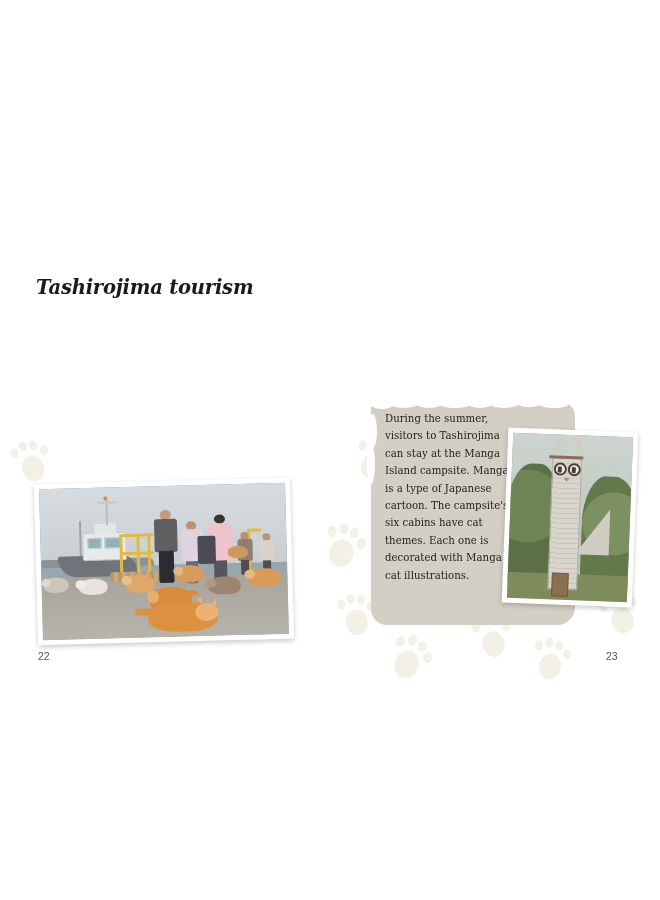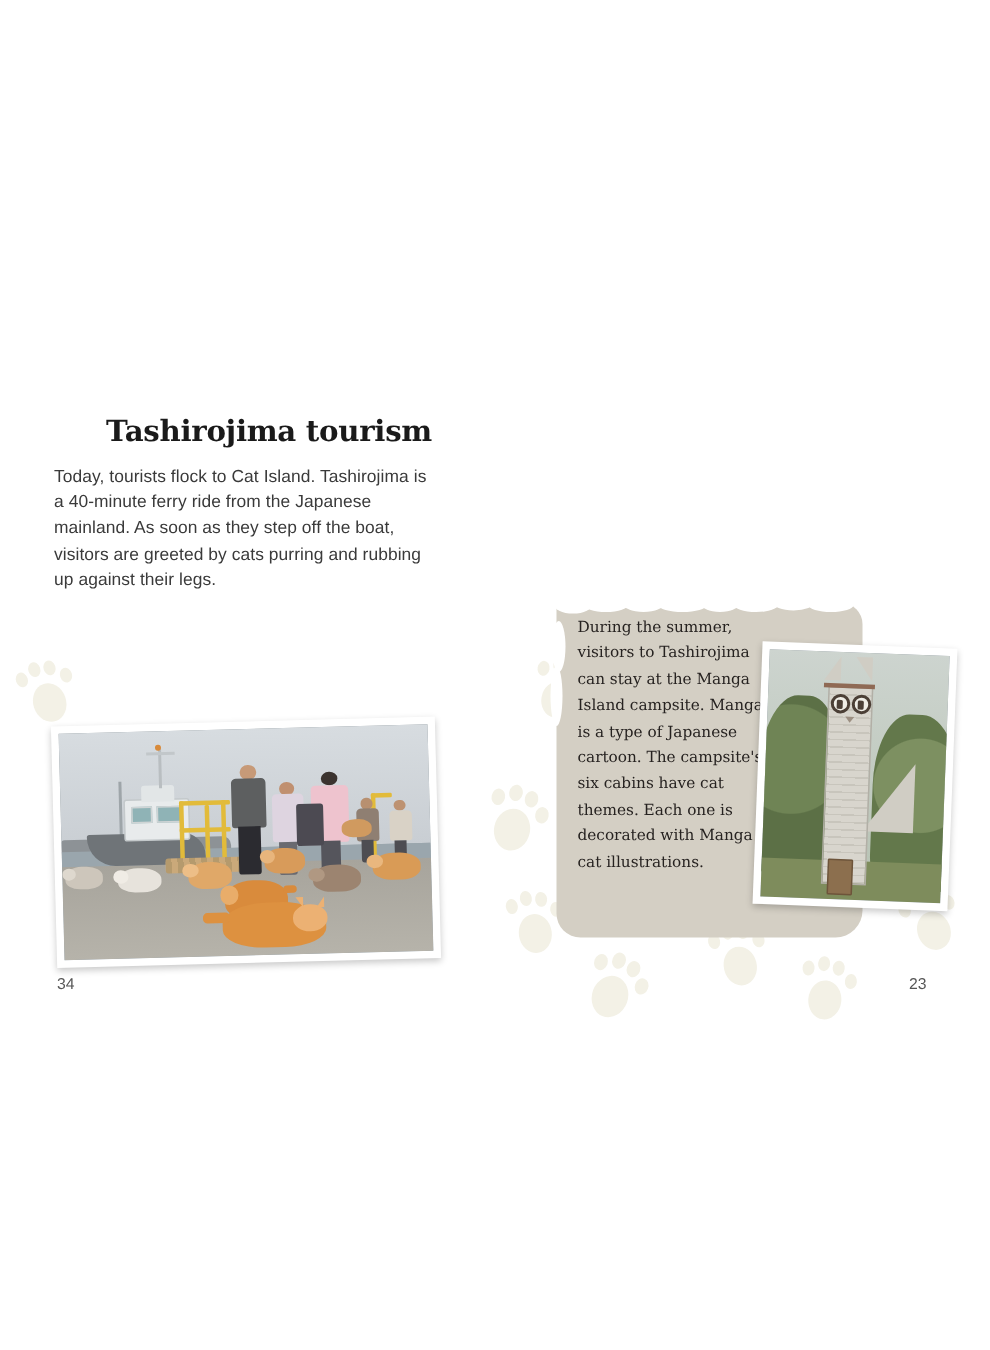--- a/index.html
+++ b/index.html
@@ -46,25 +46,25 @@
   .col {
     position: absolute;
     z-index: 3;
   }
   #col-left  { left: 36px;  top: 276px; width: 252px; }
   #col-right { left: 376px; top: 281px; width: 248px; }
 
   h1.article-title {
     margin: 0 0 10px 0;
     font-family: "DejaVu Serif", serif;
+    font-style: italic;
     font-weight: 700;
     font-size: 19.5px;
     letter-spacing: -0.2px;
     color: #1a1a1a;
-    text-align: right;
   }
 
   p.body-text {
     margin: 0 0 11px 0;
     font-family: "Liberation Sans", sans-serif;
     font-size: 11.6px;
     line-height: 17.2px;
     color: #3a3a3a;
     letter-spacing: 0.05px;
   }
@@ -294,21 +294,20 @@
     <div class="paw" style="left:360px; top:436px; transform:rotate(10deg);">
       <div class="pad" style="left:6px; top:16px; width:20px; height:24px;"></div>
       <div class="pad" style="left:0px; top:4px; width:8px; height:10px;"></div>
       <div class="pad" style="left:10px; top:0px; width:8px; height:10px;"></div>
       <div class="pad" style="left:19px; top:3px; width:8px; height:10px;"></div>
     </div>
   </div>
 
   <div class="col" id="col-left">
     <h1 class="article-title">Tashirojima tourism</h1>
-    <p class="body-text">Today, tourists flock to Cat Island. Tashirojima is a 40-minute ferry ride from the Japanese mainland. As soon as they step off the boat, visitors are greeted by cats purring and rubbing up against their legs.</p>
   </div>
 
 
   <div id="callout">
     <div class="panel"></div>
 
     <div class="tear" style="left:-2px;  top:0px;  width:26px; height:13px;"></div>
     <div class="tear" style="left:18px;  top:2px;  width:30px; height:10px;"></div>
     <div class="tear" style="left:44px;  top:0px;  width:28px; height:12px;"></div>
     <div class="tear" style="left:68px;  top:3px;  width:32px; height:9px;"></div>
@@ -432,16 +431,16 @@
         <i></i>
       </div>
       <div class="c-eye" style="left:47%; top:17%;">
         <i></i>
       </div>
       <div id="c-nose"></div>
       <div id="c-door"></div>
     </div>
   </div>
 
-  <div class="page-num" id="page-num-left">34</div>
+  <div class="page-num" id="page-num-left">22</div>
   <div class="page-num" id="page-num-right">23</div>
 
 </div>
 
 </body></html>

